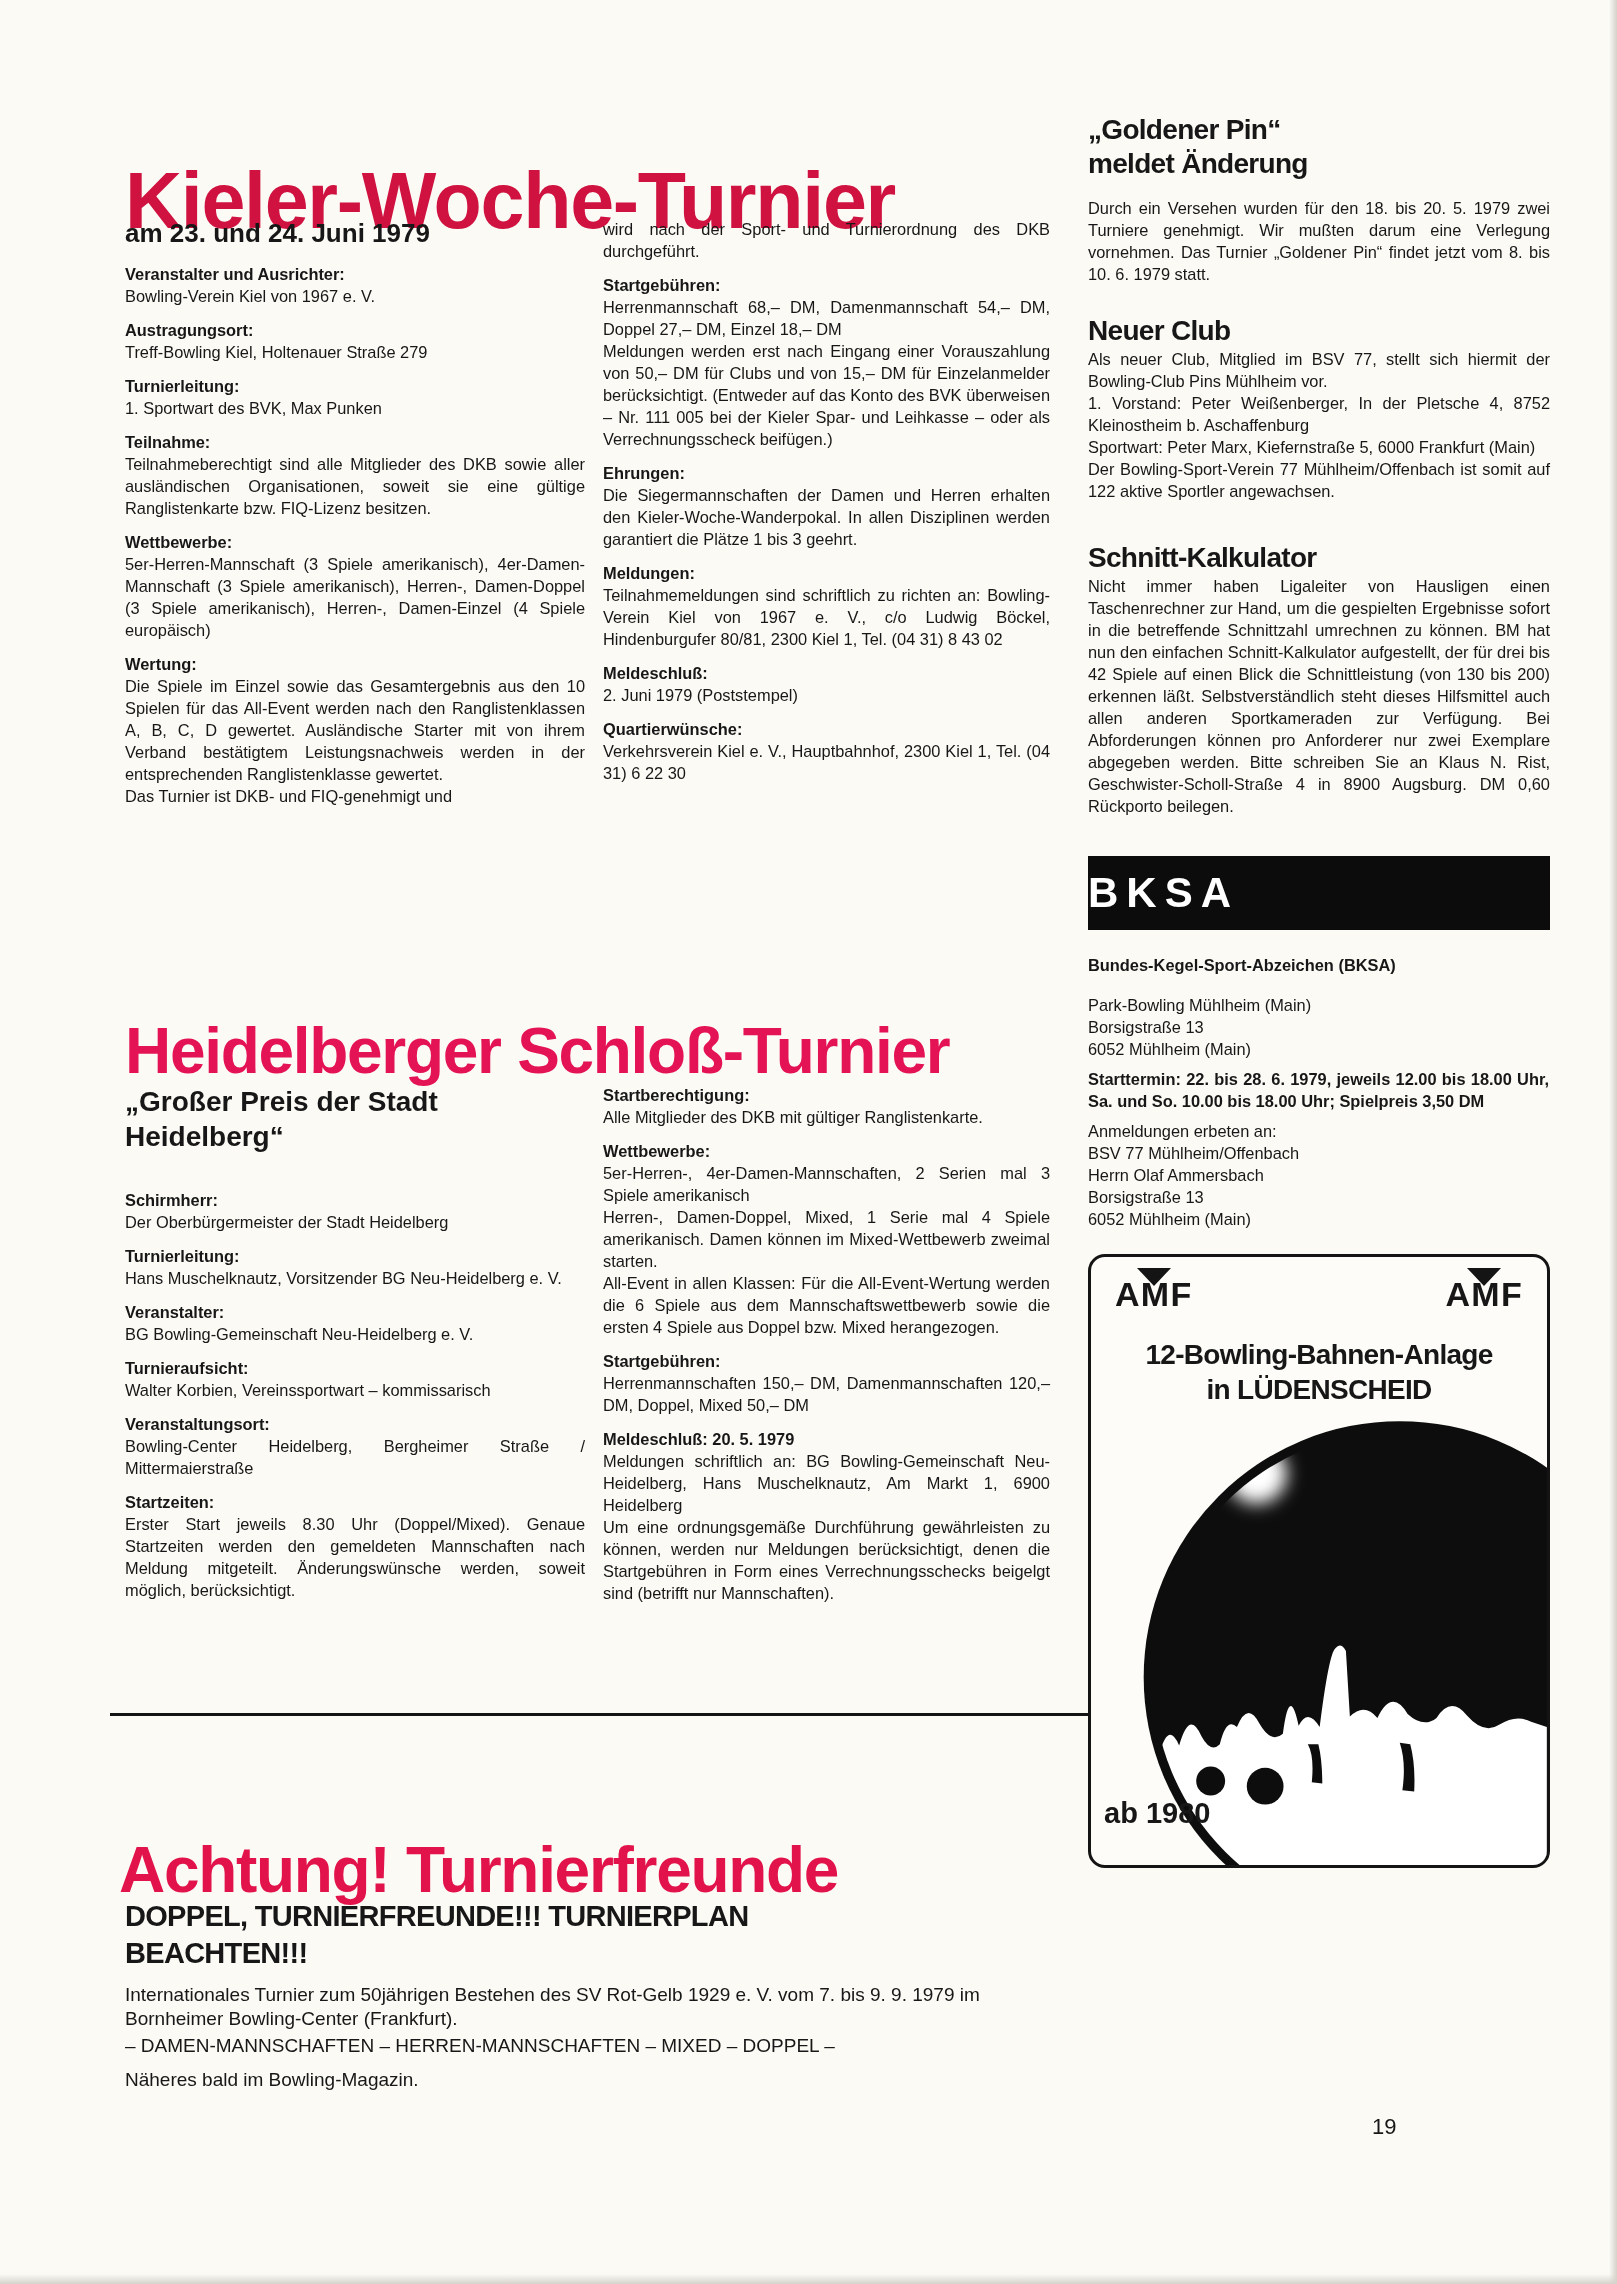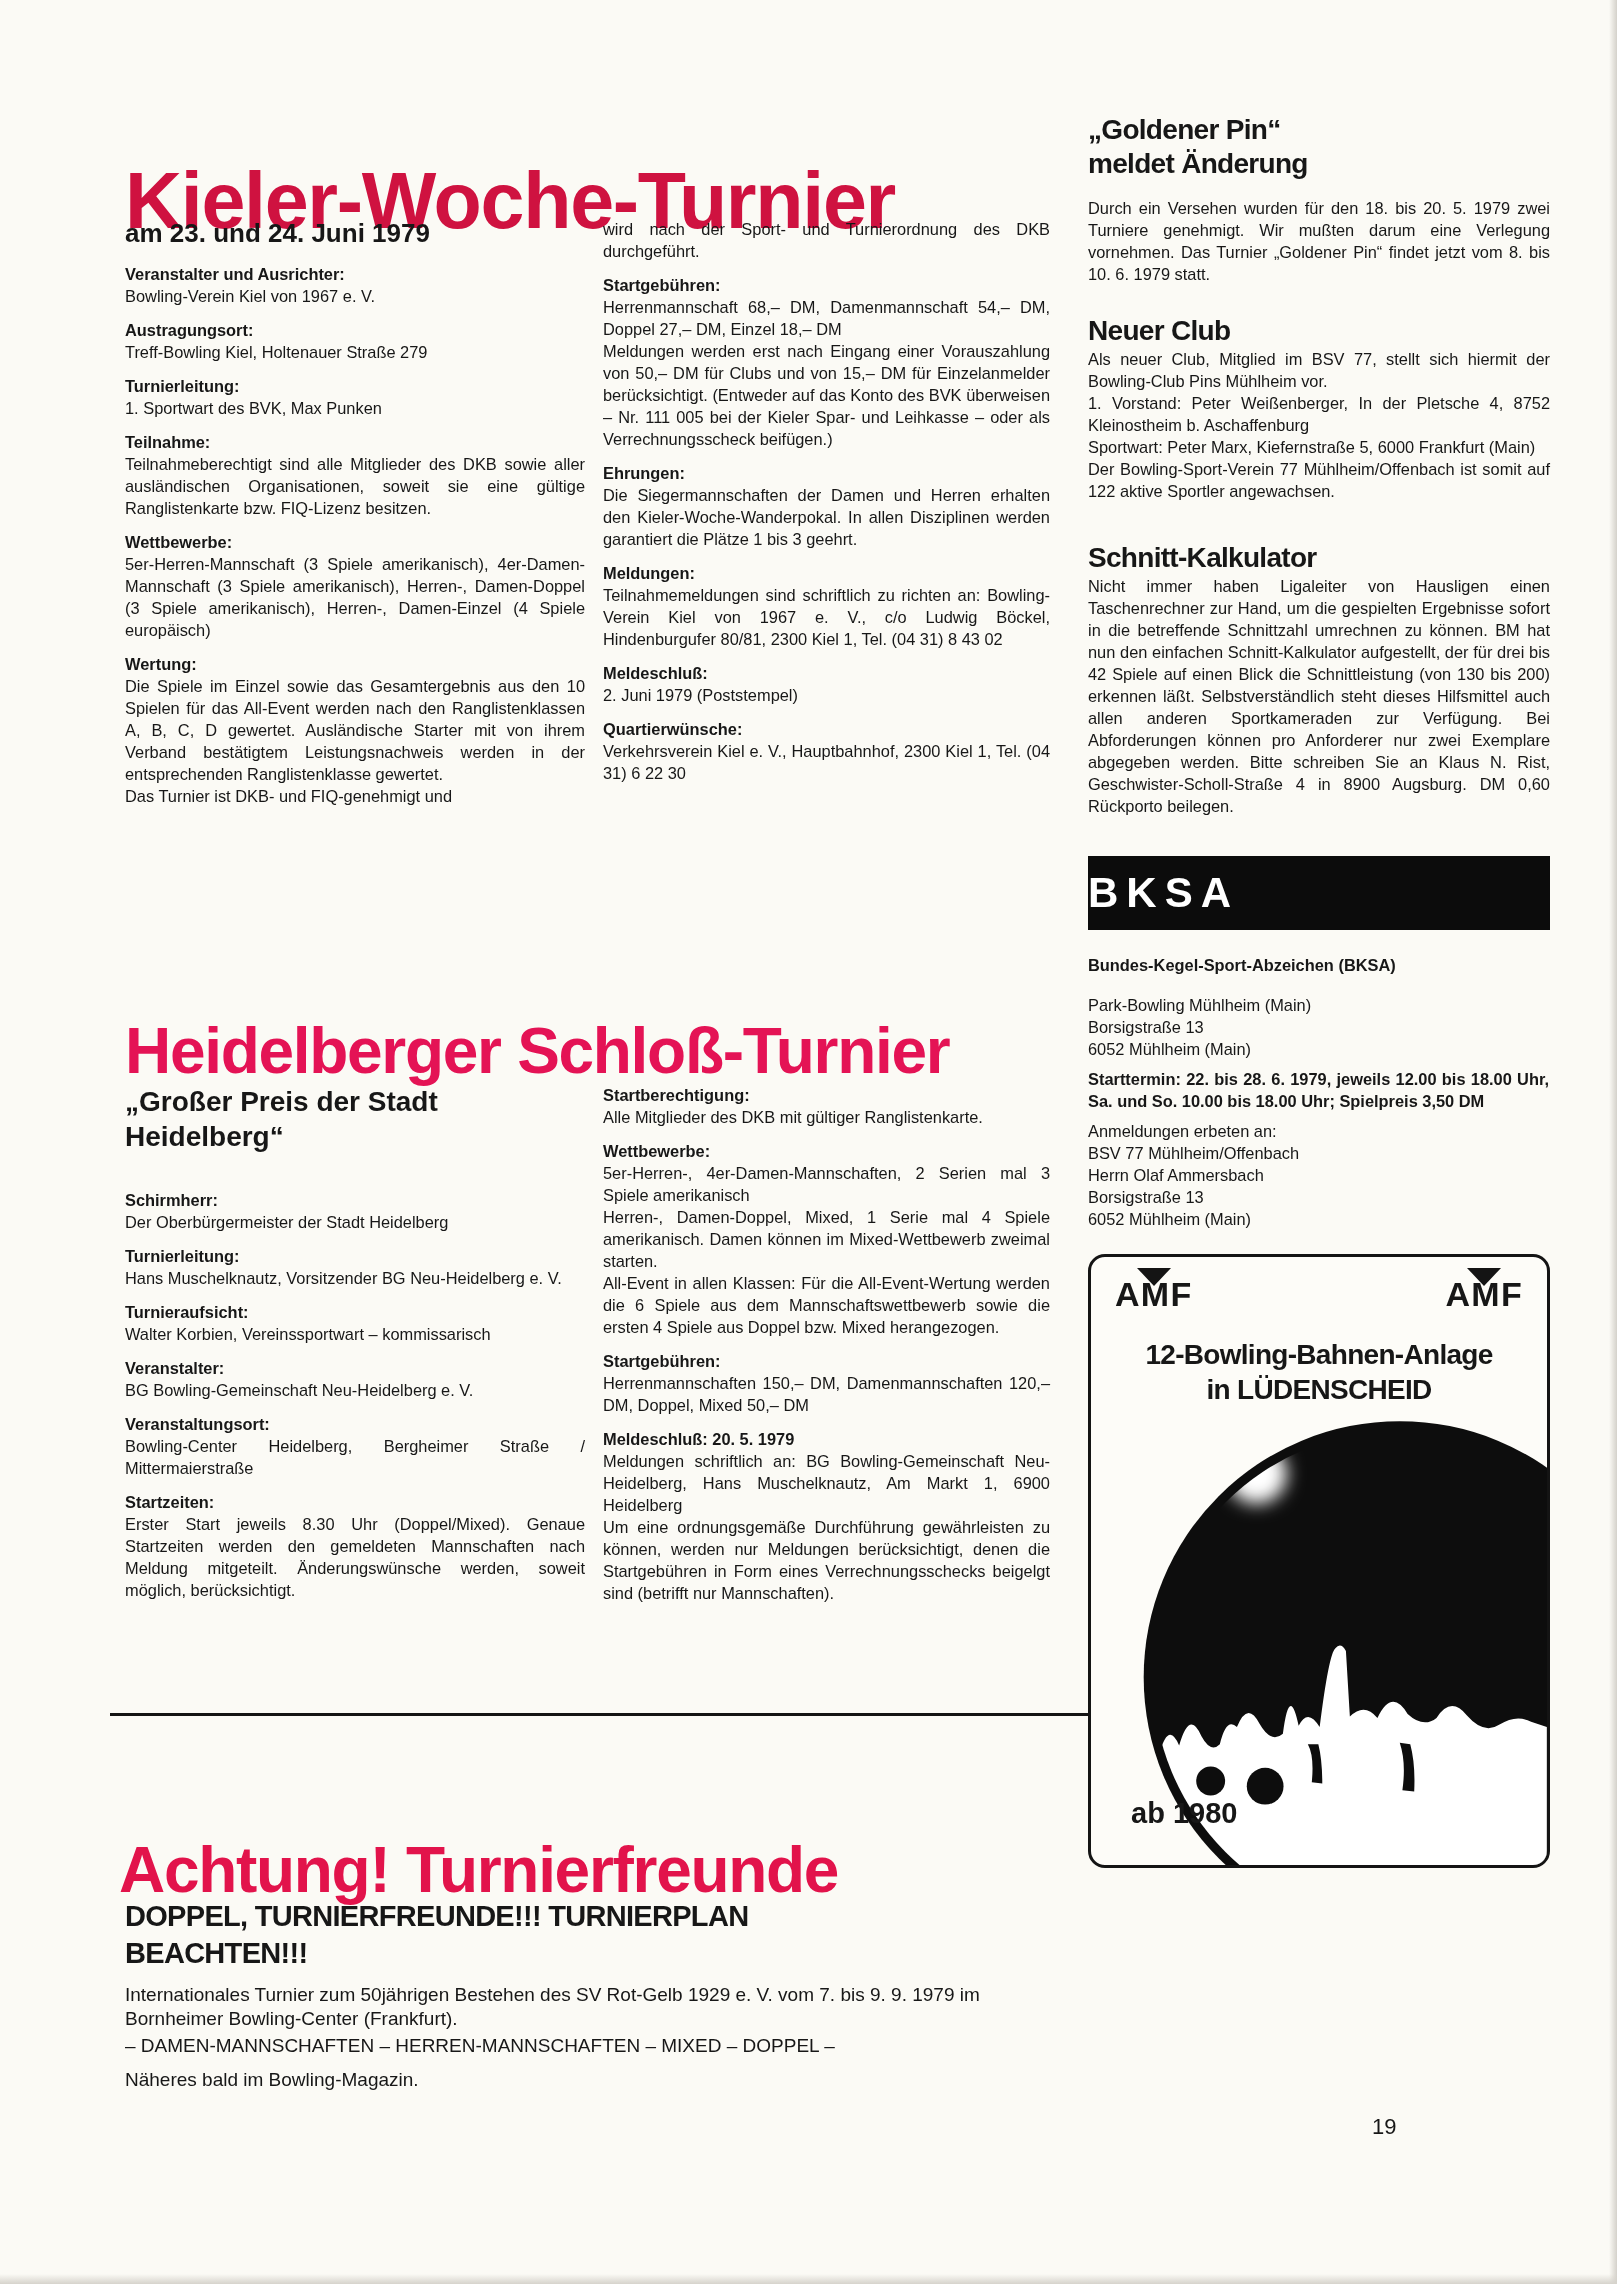--- a/index.html
+++ b/index.html
@@ -64,21 +64,21 @@
   .amf-logo{position:absolute;top:17px;height:41px;display:inline-block;
     font-size:34px;font-weight:bold;letter-spacing:1.3px;line-height:41px;}
   .amf-logo .amf-tri{position:absolute;left:50%;top:-6.6px;transform:translateX(-50%);
     width:0;height:0;border-left:17px solid transparent;border-right:17px solid transparent;
     border-top:18.4px solid #141414;}
   #amf-logo-left{left:24px;}
   #amf-logo-right{right:24px;}
   .amf-title{position:absolute;top:80px;left:0;right:0;text-align:center;
     font-size:28px;line-height:35px;font-weight:bold;letter-spacing:-0.7px;}
   .amf-ball{position:absolute;left:0;top:0;width:456px;height:608px;}
-  .amf-caption{position:absolute;left:40px;top:545px;font-size:29px;font-weight:bold;text-align:center;}
+  .amf-caption{position:absolute;left:13px;top:545px;font-size:29px;font-weight:bold;text-align:center;}
 
   #page-number{position:absolute;left:1372px;top:2114px;font-size:22px;}
 </style>
 </head>
 <body>
 
 <h1 id="kieler-title" class="red-title">Kieler-Woche-Turnier</h1>
 
 <div id="kieler-left" class="col">
   <div class="date-heading">am 23. und 24. Juni 1979</div>
@@ -150,26 +150,26 @@
   <div>
       <div class="block">
         <div class="blabel">Schirmherr:</div>
         <p class="bpara">Der Oberbürgermeister der Stadt Heidelberg</p>
       </div>
       <div class="block">
         <div class="blabel">Turnierleitung:</div>
         <p class="bpara">Hans Muschelknautz, Vorsitzender BG Neu-Heidelberg e. V.</p>
       </div>
       <div class="block">
+        <div class="blabel">Veranstalter:</div>
+        <p class="bpara">BG Bowling-Gemeinschaft Neu-Heidelberg e. V.</p>
+      </div>
+      <div class="block">
         <div class="blabel">Turnieraufsicht:</div>
         <p class="bpara">Walter Korbien, Vereinssportwart – kommissarisch</p>
-      </div>
-      <div class="block">
-        <div class="blabel">Veranstalter:</div>
-        <p class="bpara">BG Bowling-Gemeinschaft Neu-Heidelberg e. V.</p>
       </div>
       <div class="block">
         <div class="blabel">Veranstaltungsort:</div>
         <p class="bpara">Bowling-Center Heidelberg, Bergheimer Straße / Mittermaierstraße</p>
       </div>
       <div class="block">
         <div class="blabel">Startzeiten:</div>
         <p class="bpara">Erster Start jeweils 8.30 Uhr (Doppel/Mixed). Genaue Startzeiten werden den gemeldeten Mannschaften nach Meldung mitgeteilt. Änderungswünsche werden, soweit möglich, berücksichtigt.</p>
       </div>
     </div>

